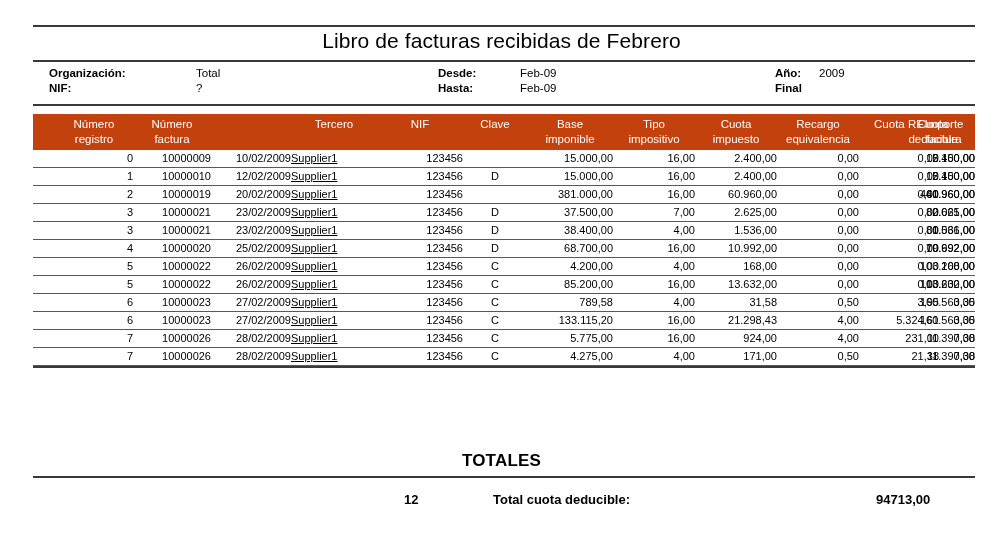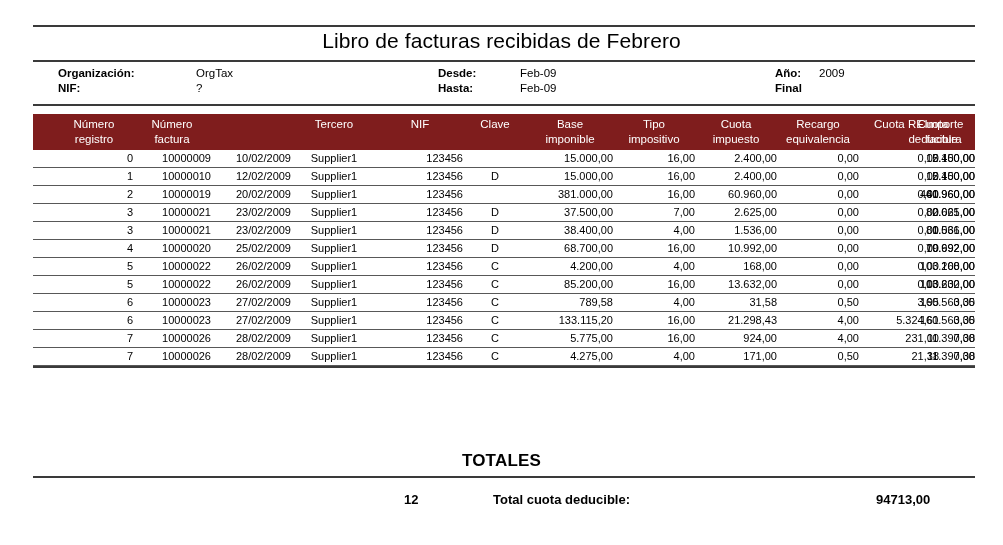--- a/index.html
+++ b/index.html
@@ -66,35 +66,35 @@
   .m-lbl {
     position: absolute;
     font-weight: bold;
     white-space: nowrap;
   }
   .m-val {
     position: absolute;
     font-weight: normal;
     white-space: nowrap;
   }
-  .c1-lbl { left: 25px; text-align: center; }
+  .c1-lbl { left: 16px; text-align: center; }
   .c1-val { left: 163px; }
   .c2-lbl { left: 405px; }
   .c2-val { left: 487px; }
   .c3-lbl { left: 742px; }
   .c3-val { left: 786px; }
 
   
   .tbl-head {
     position: absolute;
     left: 33px;
     top: 114px;
     width: 942px;
     height: 36px;
-    background: #7f1d1d;
+    background: #c2410c;
   }
   .tbl-head .th {
     position: absolute;
     top: 3px;
     color: #ffffff;
     font-size: 11.5px;
     line-height: 15px;
     white-space: pre-line;
   }
   .th-c { text-align: center; }
@@ -112,21 +112,21 @@
     box-sizing: border-box;
   }
   .row .cell {
     position: absolute;
     top: 1px;
     font-size: 11px;
     line-height: 15px;
     color: #000;
     white-space: nowrap;
   }
-  .cell.l { text-align: center; }
+  .cell.l { text-align: left; text-decoration: underline; }
   .cell.c { text-align: center; }
   .cell.r { text-align: right; }
 
   .tbl-bottom {
     position: absolute;
     left: 33px;
     width: 942px;
     height: 0;
     border-top: 2px solid #3a3a3a;
   }
@@ -174,21 +174,21 @@
 
   <div class="rule" style="top:25px;"></div>
   <div class="rule" style="top:60px;"></div>
   <div class="rule" style="top:104px;"></div>
 
   <div class="title">Libro de facturas recibidas de Febrero</div>
 
   <div class="meta">
     <div class="meta-row r1">
       <span class="m-lbl c1-lbl">Organización:</span>
-      <span class="m-val c1-val">OrgTax</span>
+      <span class="m-val c1-val">Total</span>
       <span class="m-lbl c2-lbl">Desde:</span>
       <span class="m-val c2-val">Feb-09</span>
       <span class="m-lbl c3-lbl">Año:</span>
       <span class="m-val c3-val">2009</span>
     </div>
     <div class="meta-row r2">
       <span class="m-lbl c1-lbl">NIF:</span>
       <span class="m-val c1-val">?</span>
       <span class="m-lbl c2-lbl">Hasta:</span>
       <span class="m-val c2-val">Feb-09</span>

